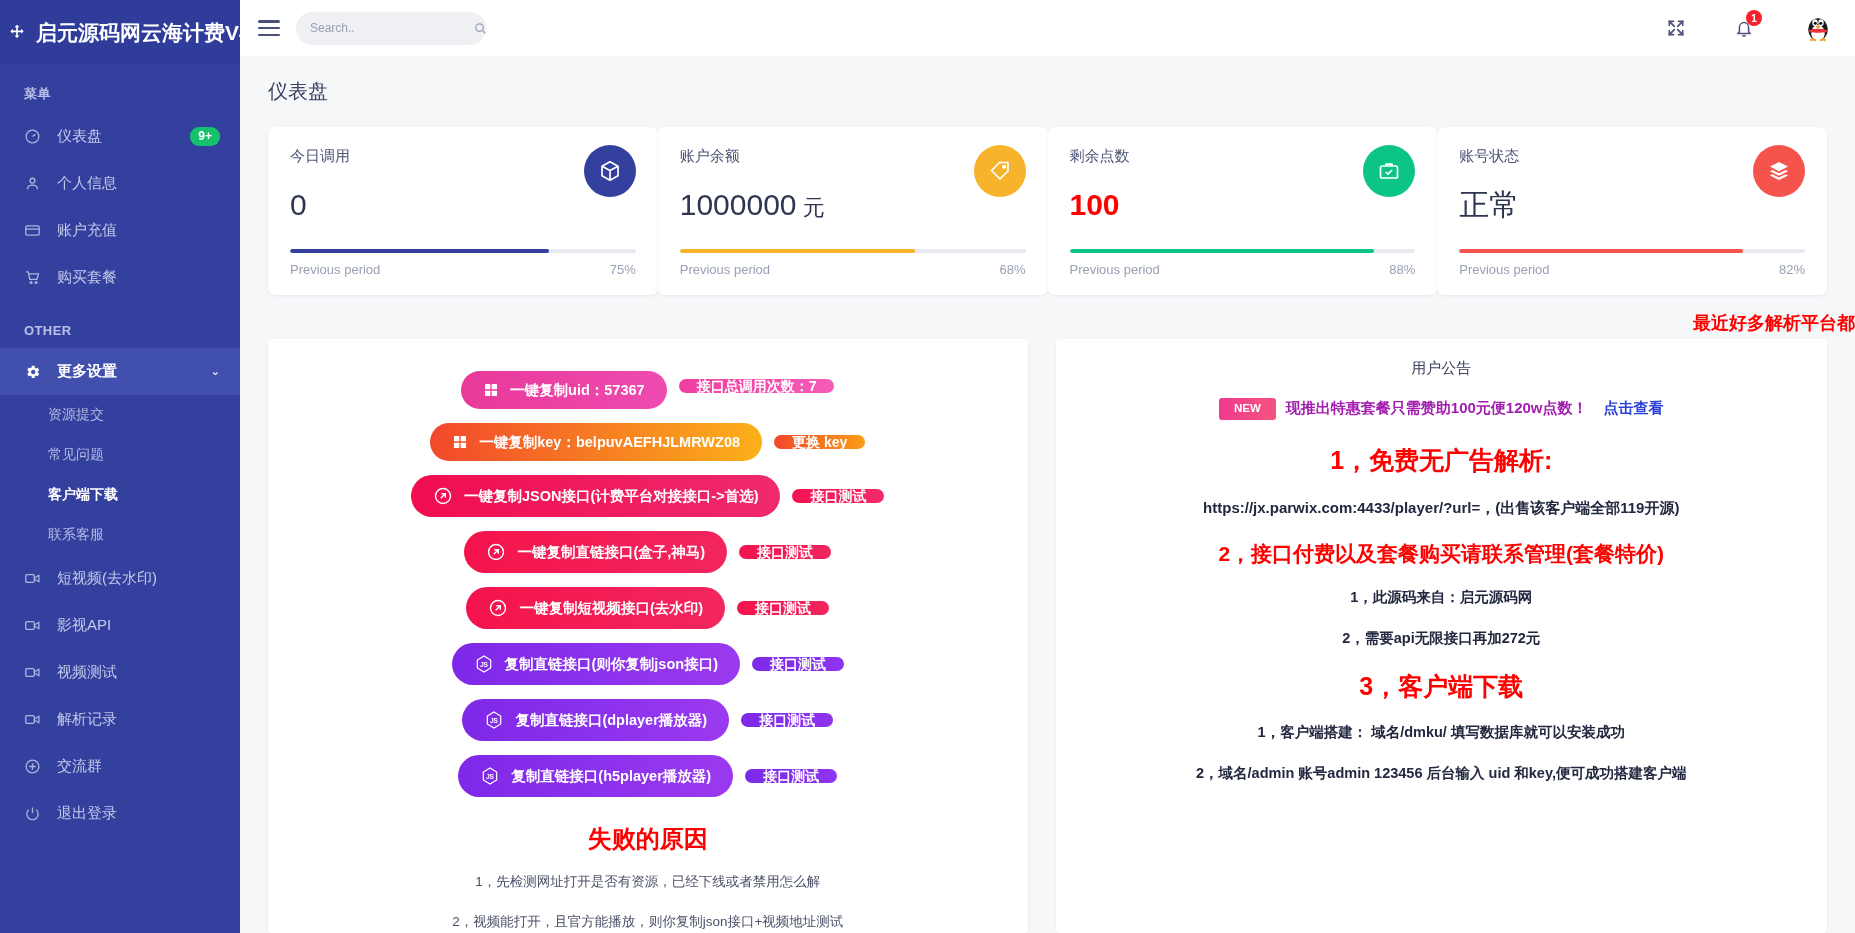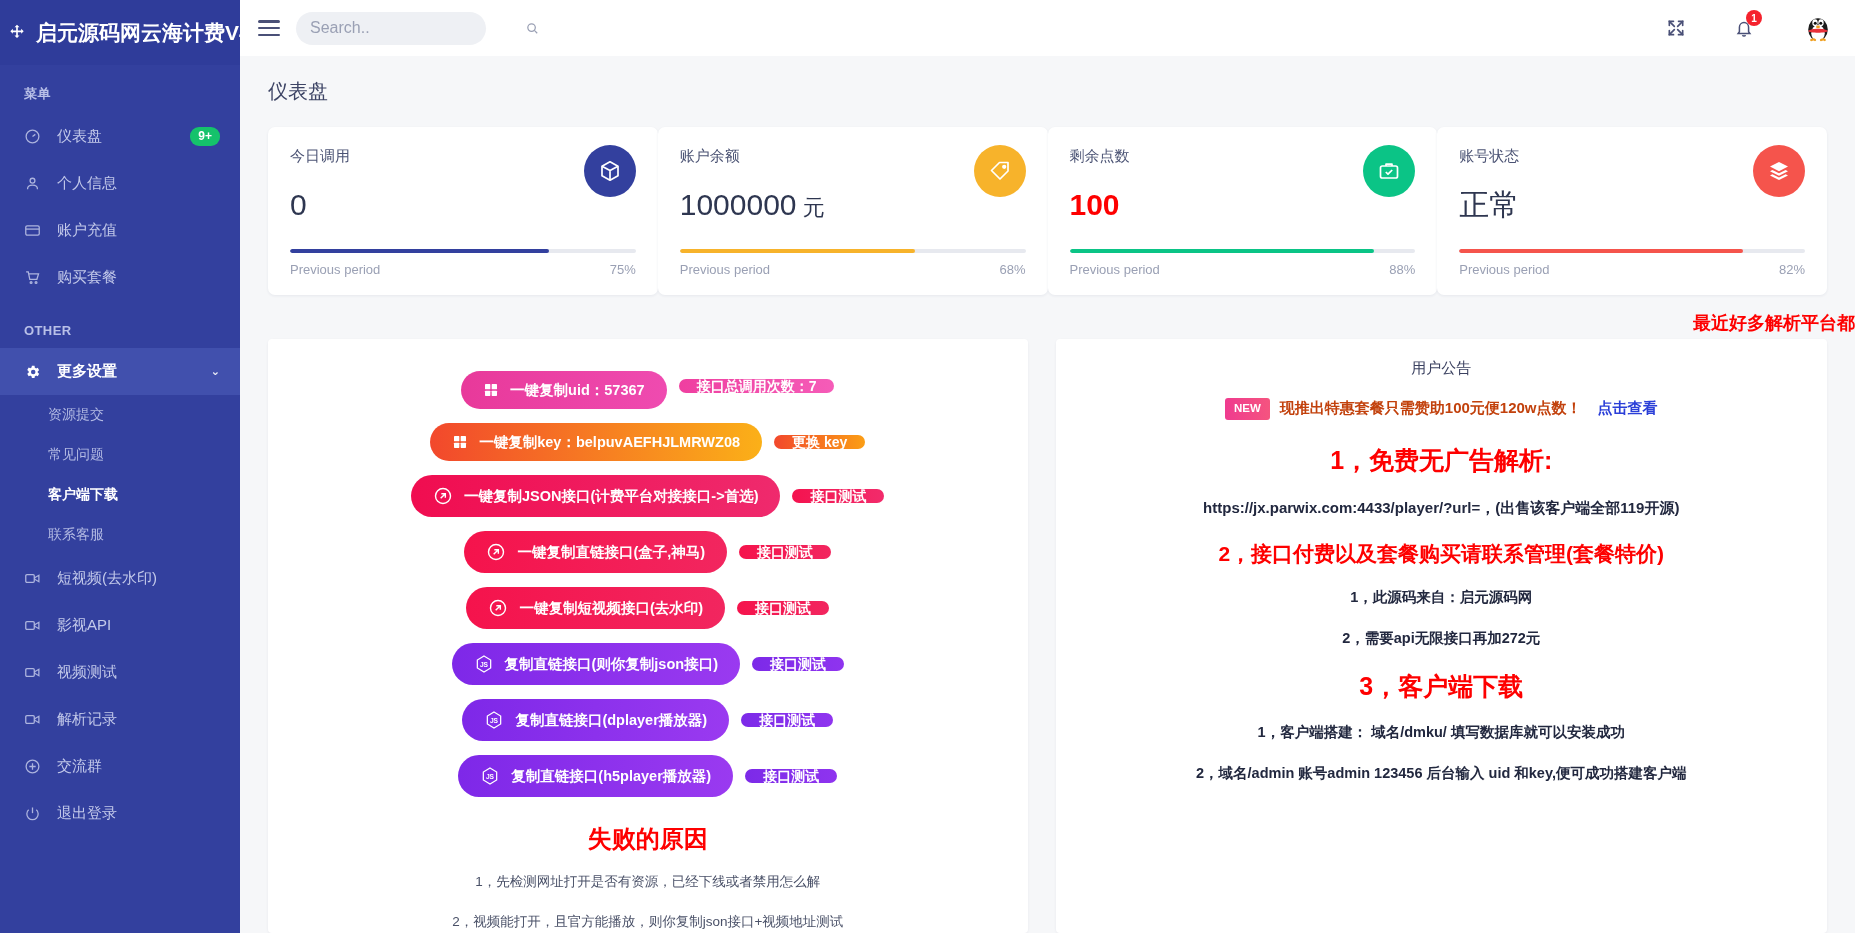--- a/index.html
+++ b/index.html
@@ -62,21 +62,21 @@
     padding: 0 22px 0 18px; gap: 16px; flex: 0 0 56px;
   }
   .hamburger { width: 22px; height: 16px; display: flex; flex-direction: column; justify-content: space-between; cursor: pointer; }
   .hamburger i { display: block; height: 2.5px; background: #4a5077; border-radius: 2px; }
   .searchbox {
     width: 190px; height: 33px; background: #eef0f4; border-radius: 17px;
     display: flex; align-items: center; padding: 0 14px; gap: 8px;
   }
   .searchbox input {
     flex: 1; border: none; background: transparent; outline: none;
-    font-size: 16px; color: #000000; font-family: inherit;
+    font-size: 12px; color: #000000; font-family: inherit;
   }
   .searchbox input::placeholder { color: #9aa0b4; }
   .search-ico { color: #9aa0b4; display:flex; }
   .top-spacer { flex: 1; }
   .top-ico { width: 22px; height: 22px; color: #4a5077; cursor: pointer; position: relative; display:flex; align-items:center; justify-content:center;}
   .bell-wrap { position: relative; margin-left: 30px; }
   .bell-badge {
     position: absolute; top: -7px; right: -7px;
     background: #f5222d; color: #fff; font-size: 10px; font-weight: bold;
     width: 16px; height: 16px; border-radius: 50%;
@@ -165,23 +165,23 @@
     text-align: center; color: #4a5168; font-size: 13.5px;
     margin-bottom: 22px;
   }
 
   
   .ann-title { font-size: 15px; color: #3b4160; margin-bottom: 20px; }
   .ann-new-row { display: flex; align-items: center; justify-content: center; gap: 10px; margin-bottom: 24px; }
   .tag-new {
     background: linear-gradient(90deg,#ef3b8f,#f5547f); color: #fff;
     font-size: 11.5px; font-weight: bold; border-radius: 3px;
-    padding: 5px 9px; line-height: 1;
-  }
-  .ann-new-text { color: #c2410c; font-size: 15px; font-weight: bold; }
+    padding: 5px 15px; line-height: 1;
+  }
+  .ann-new-text { color: #a21caf; font-size: 15px; font-weight: bold; }
   .ann-link { color: #2b3fd8; font-size: 15px; font-weight: bold; cursor: pointer; margin-left: 6px; }
   .ann-h-red {
     color: #fe0000; font-size: 25px; font-weight: bold; margin: 20px 0 22px 0;
   }
   .ann-p {
     color: #22283f; font-size: 15px; font-weight: bold; margin-bottom: 22px;
   }
   .ann-p-thin { font-weight: bold; font-size: 14.5px; }
 </style>
 </head>

